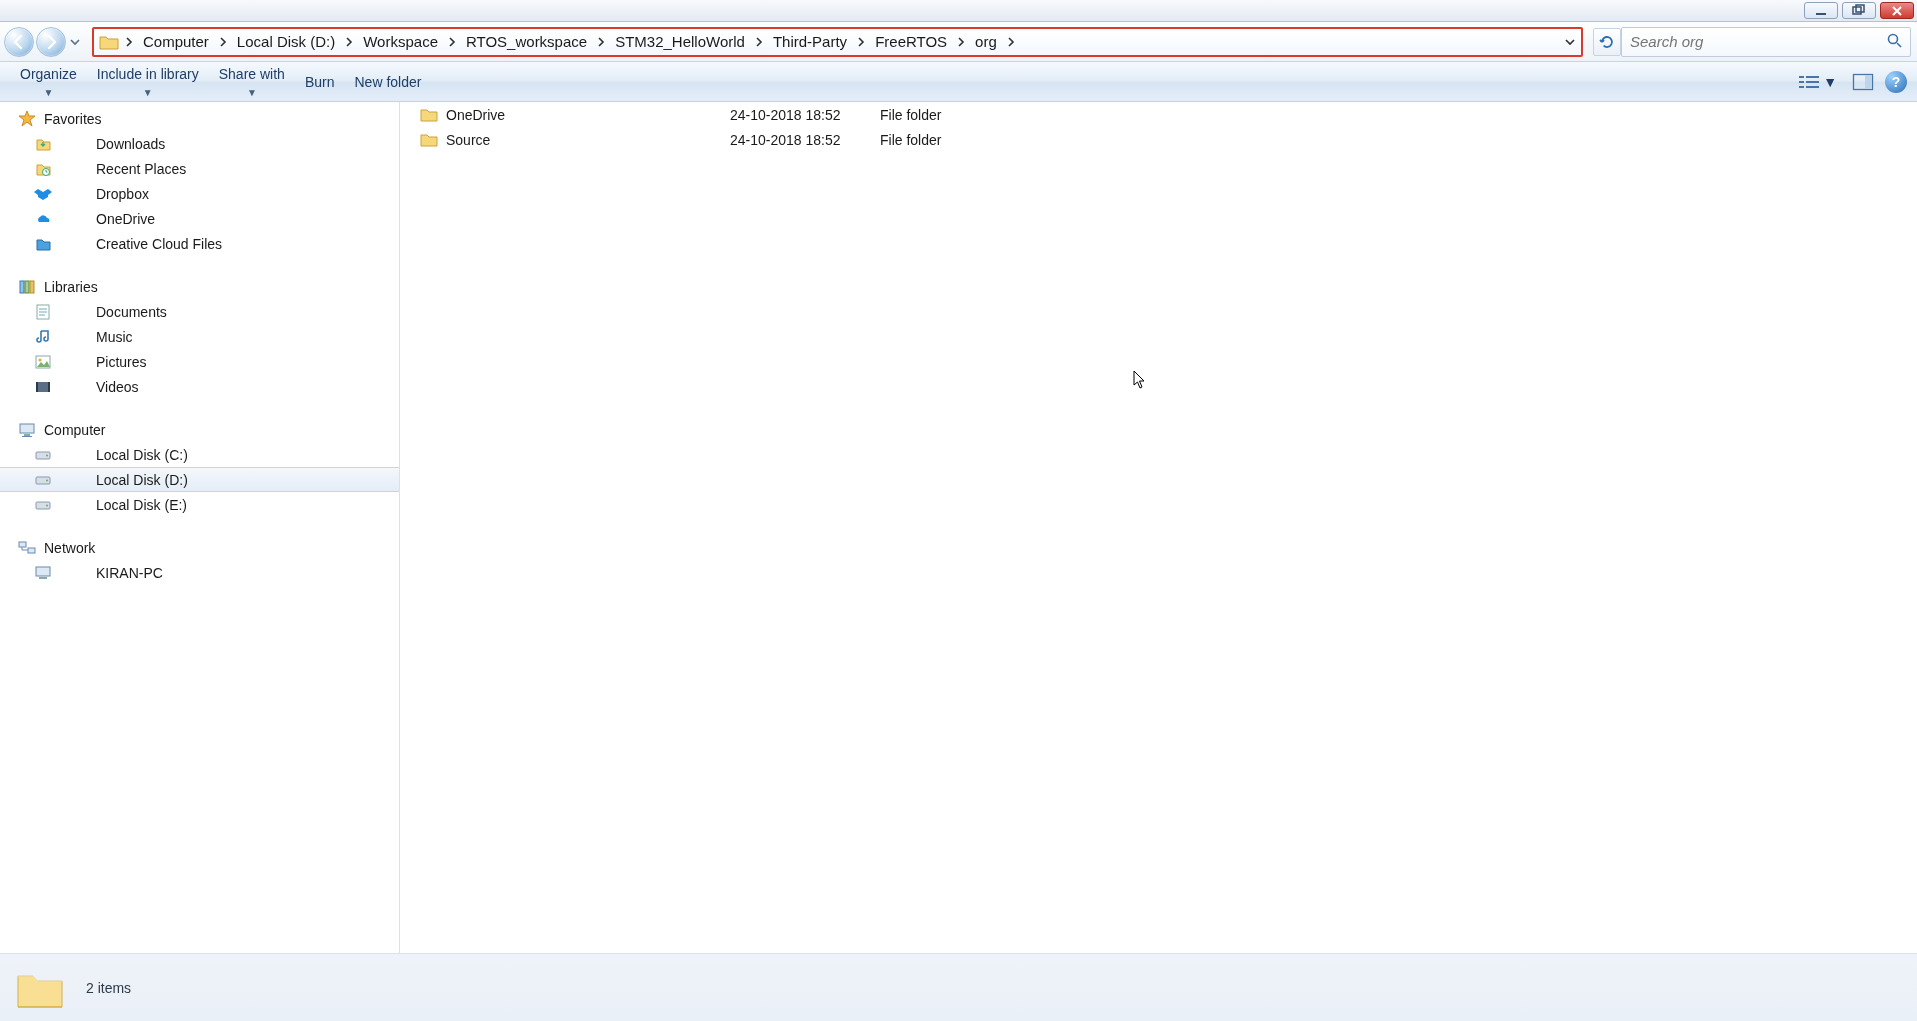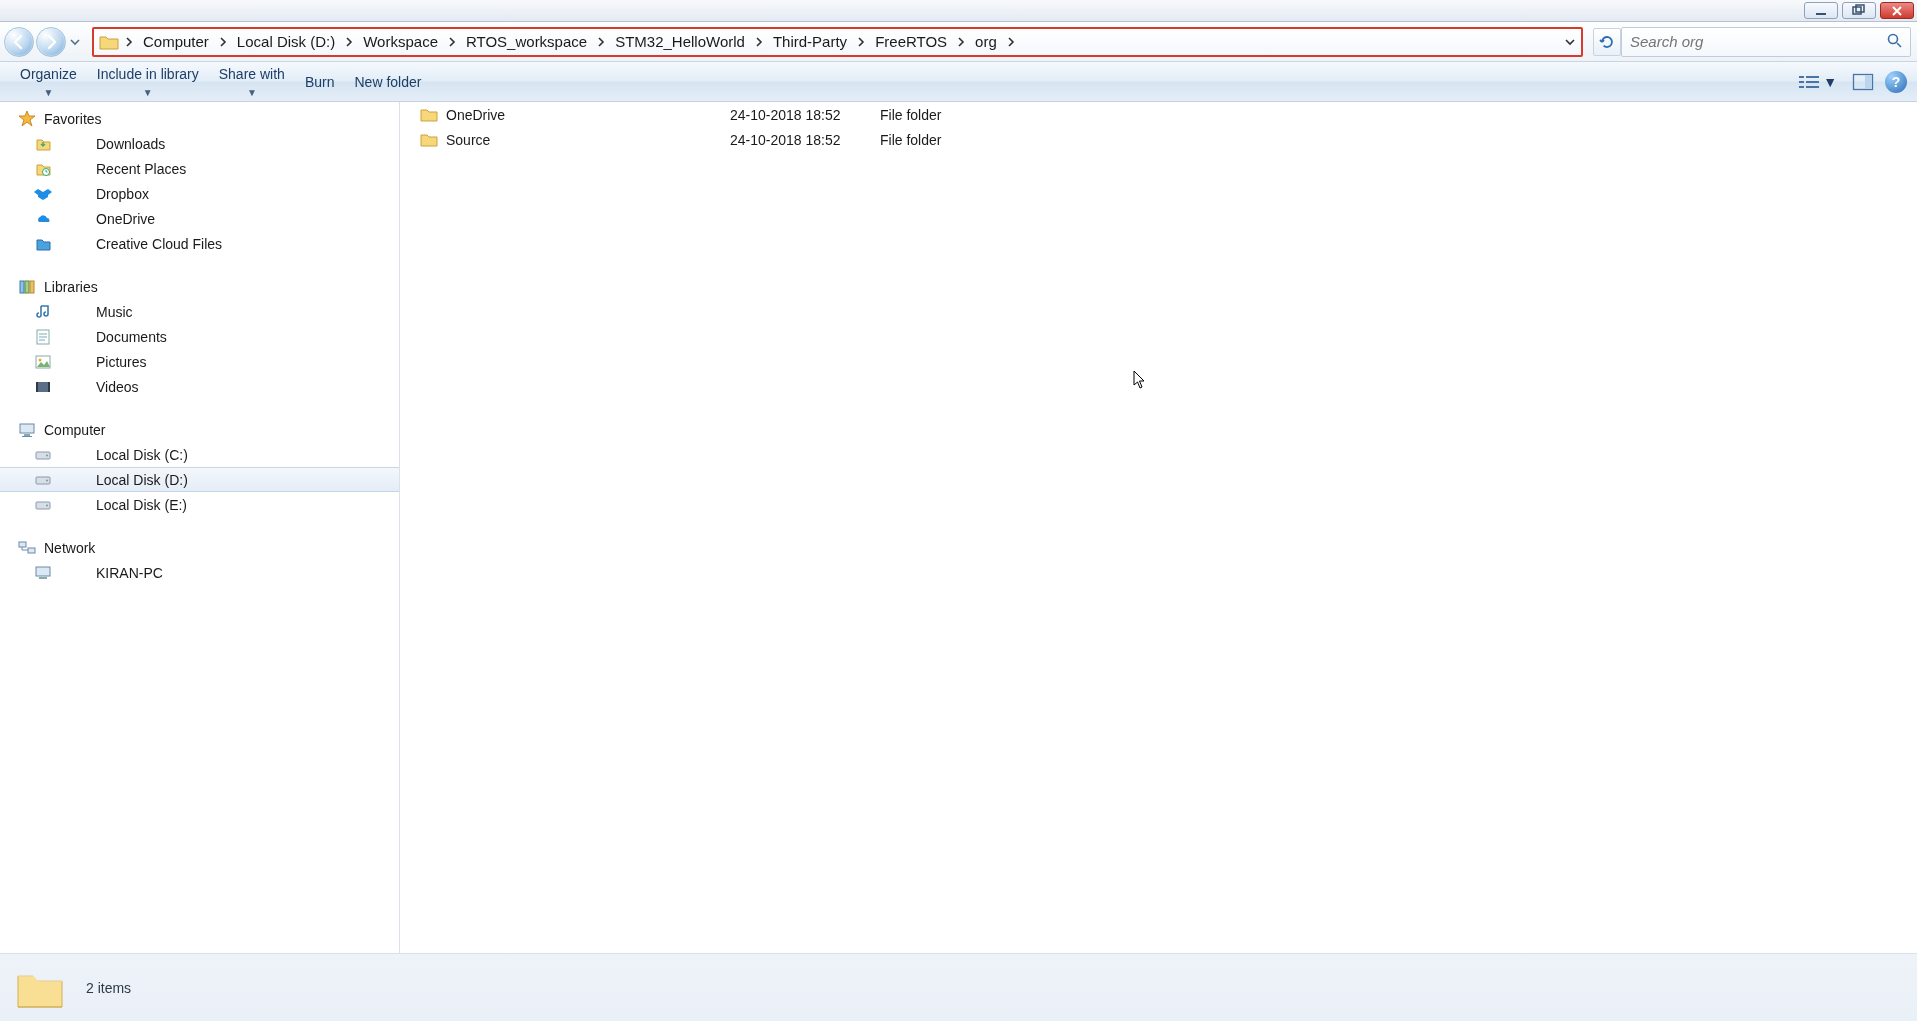--- a/index.html
+++ b/index.html
@@ -296,34 +296,34 @@
               <rect x="2" y="3" width="4" height="12" fill="#8fc1ea" stroke="#3a7ab0"></rect>
               <rect x="7" y="3" width="4" height="12" fill="#a7d08d" stroke="#5a8a3a"></rect>
               <rect x="12" y="3" width="4" height="12" fill="#e6c36b" stroke="#b88a2a"></rect>
             </svg>
           </span>
           <span>Libraries</span>
         </div>
         <div class="nav-item">
           <span class="icon-sm">
             <svg width="18" height="18">
+              <rect x="3" y="2" width="12" height="14" fill="#fff" stroke="#8aa"></rect>
+              <path d="M5 6 h8 M5 9 h8 M5 12 h6" stroke="#7ab" stroke-width="1"></path>
+            </svg>
+          </span>
+          <span>Documents</span>
+        </div>
+        <div class="nav-item">
+          <span class="icon-sm">
+            <svg width="18" height="18">
               <path d="M7 3 v9 a2 2 0 1 1 -2 -2" fill="none" stroke="#3a7ab0" stroke-width="1.6"></path>
               <path d="M7 3 h7 v8 a2 2 0 1 1 -2 -2" fill="none" stroke="#3a7ab0" stroke-width="1.6"></path>
             </svg>
           </span>
           <span>Music</span>
-        </div>
-        <div class="nav-item">
-          <span class="icon-sm">
-            <svg width="18" height="18">
-              <rect x="3" y="2" width="12" height="14" fill="#fff" stroke="#8aa"></rect>
-              <path d="M5 6 h8 M5 9 h8 M5 12 h6" stroke="#7ab" stroke-width="1"></path>
-            </svg>
-          </span>
-          <span>Documents</span>
         </div>
         <div class="nav-item">
           <span class="icon-sm">
             <svg width="18" height="18">
               <rect x="2" y="3" width="14" height="12" fill="#fff" stroke="#8aa"></rect>
               <circle cx="6" cy="7" r="1.5" fill="#e6a63b"></circle>
               <path d="M3 14 l4 -5 l3 3 l3 -4 l3 6" fill="#7ab36f"></path>
             </svg>
           </span>
           <span>Pictures</span>

